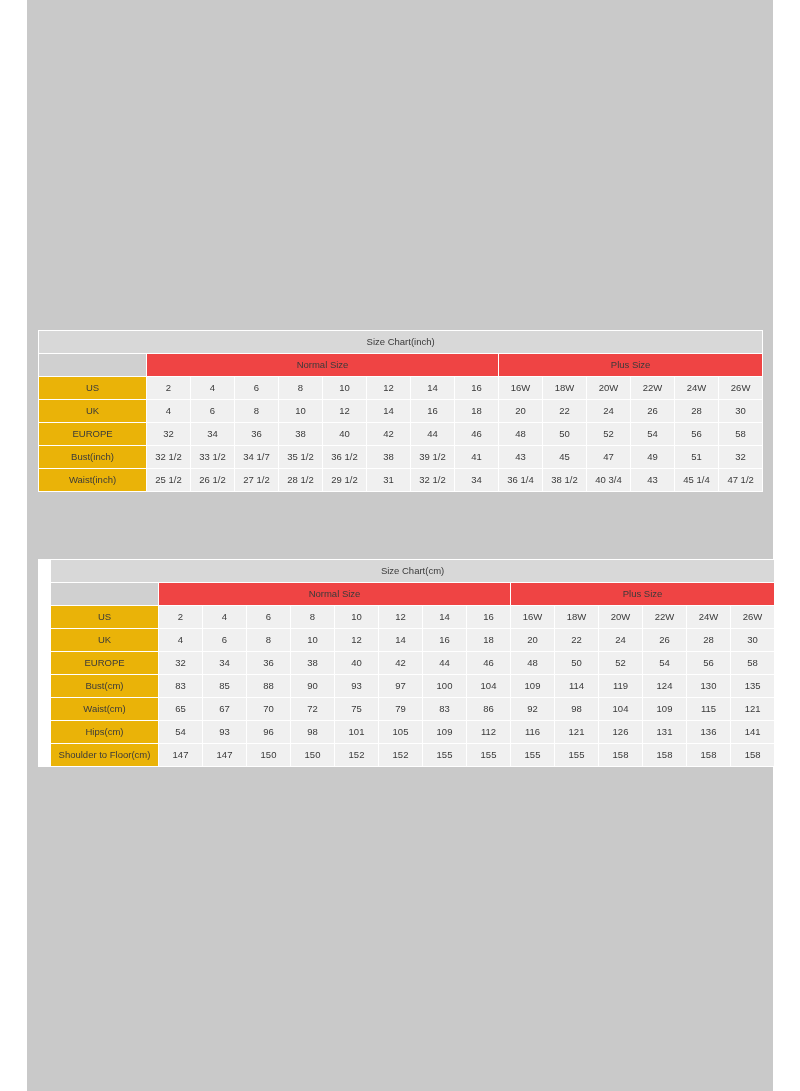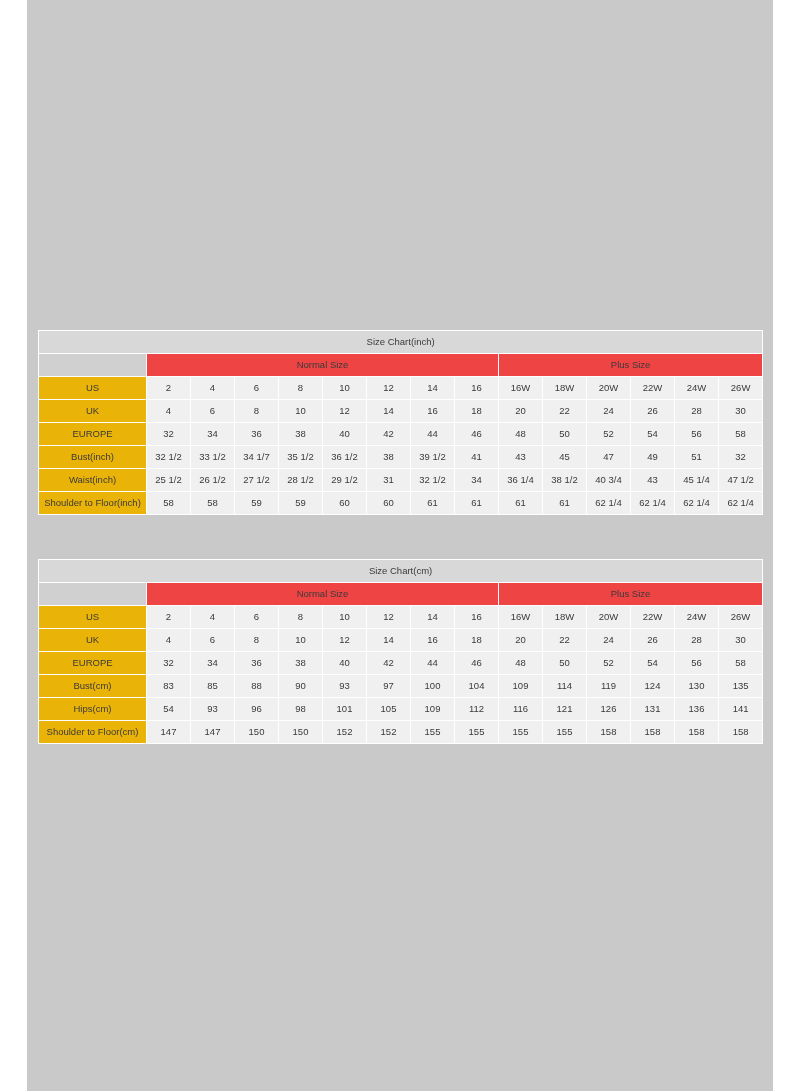--- a/index.html
+++ b/index.html
@@ -31,21 +31,21 @@
     height: 1091px;
     background: #c9c9c9;
   }
   .chart-block {
     position: absolute;
     left: 38px;
     width: 644px;
     background: #ffffff;
   }
   #chart-inch { top: 330px; }
-  #chart-cm   { top: 559px; }
+  #chart-cm   { top: 559px; padding-left: 12px; }
 
   table.size-table {
     border-collapse: collapse;
     width: 724px;
     table-layout: fixed;
     background: #ffffff;
   }
   table.size-table td {
     border: 1px solid #ffffff;
     font-size: 9.5px;
@@ -192,37 +192,20 @@
           <td class="data-cell">34</td>
           <td class="data-cell">36 1/4</td>
           <td class="data-cell">38 1/2</td>
           <td class="data-cell">40 3/4</td>
           <td class="data-cell">43</td>
           <td class="data-cell">45 1/4</td>
           <td class="data-cell">47 1/2</td>
         </tr>
 
 
-        <tr>
-          <td class="rowhead-cell tall two-line">Shoulder to Floor(inch)</td>
-          <td class="data-cell tall">58</td>
-          <td class="data-cell tall">58</td>
-          <td class="data-cell tall">59</td>
-          <td class="data-cell tall">59</td>
-          <td class="data-cell tall">60</td>
-          <td class="data-cell tall">60</td>
-          <td class="data-cell tall">61</td>
-          <td class="data-cell tall">61</td>
-          <td class="data-cell tall">61</td>
-          <td class="data-cell tall">61</td>
-          <td class="data-cell tall">62 1/4</td>
-          <td class="data-cell tall">62 1/4</td>
-          <td class="data-cell tall">62 1/4</td>
-          <td class="data-cell tall">62 1/4</td>
-        </tr>
       </tbody>
     </table>
   </div>
 
   <div class="chart-block" id="chart-cm">
     <table class="size-table">
       <colgroup>
         <col style="width:108px">
         <col span="14" style="width:44px">
       </colgroup>
@@ -301,20 +284,37 @@
           <td class="data-cell">100</td>
           <td class="data-cell">104</td>
           <td class="data-cell">109</td>
           <td class="data-cell">114</td>
           <td class="data-cell">119</td>
           <td class="data-cell">124</td>
           <td class="data-cell">130</td>
           <td class="data-cell">135</td>
         </tr>
 
+        <tr>
+          <td class="rowhead-cell">Waist(cm)</td>
+          <td class="data-cell">65</td>
+          <td class="data-cell">67</td>
+          <td class="data-cell">70</td>
+          <td class="data-cell">72</td>
+          <td class="data-cell">75</td>
+          <td class="data-cell">79</td>
+          <td class="data-cell">83</td>
+          <td class="data-cell">86</td>
+          <td class="data-cell">92</td>
+          <td class="data-cell">98</td>
+          <td class="data-cell">104</td>
+          <td class="data-cell">109</td>
+          <td class="data-cell">115</td>
+          <td class="data-cell">121</td>
+        </tr>
 
         <tr>
           <td class="rowhead-cell">Hips(cm)</td>
           <td class="data-cell">54</td>
           <td class="data-cell">93</td>
           <td class="data-cell">96</td>
           <td class="data-cell">98</td>
           <td class="data-cell">101</td>
           <td class="data-cell">105</td>
           <td class="data-cell">109</td>

